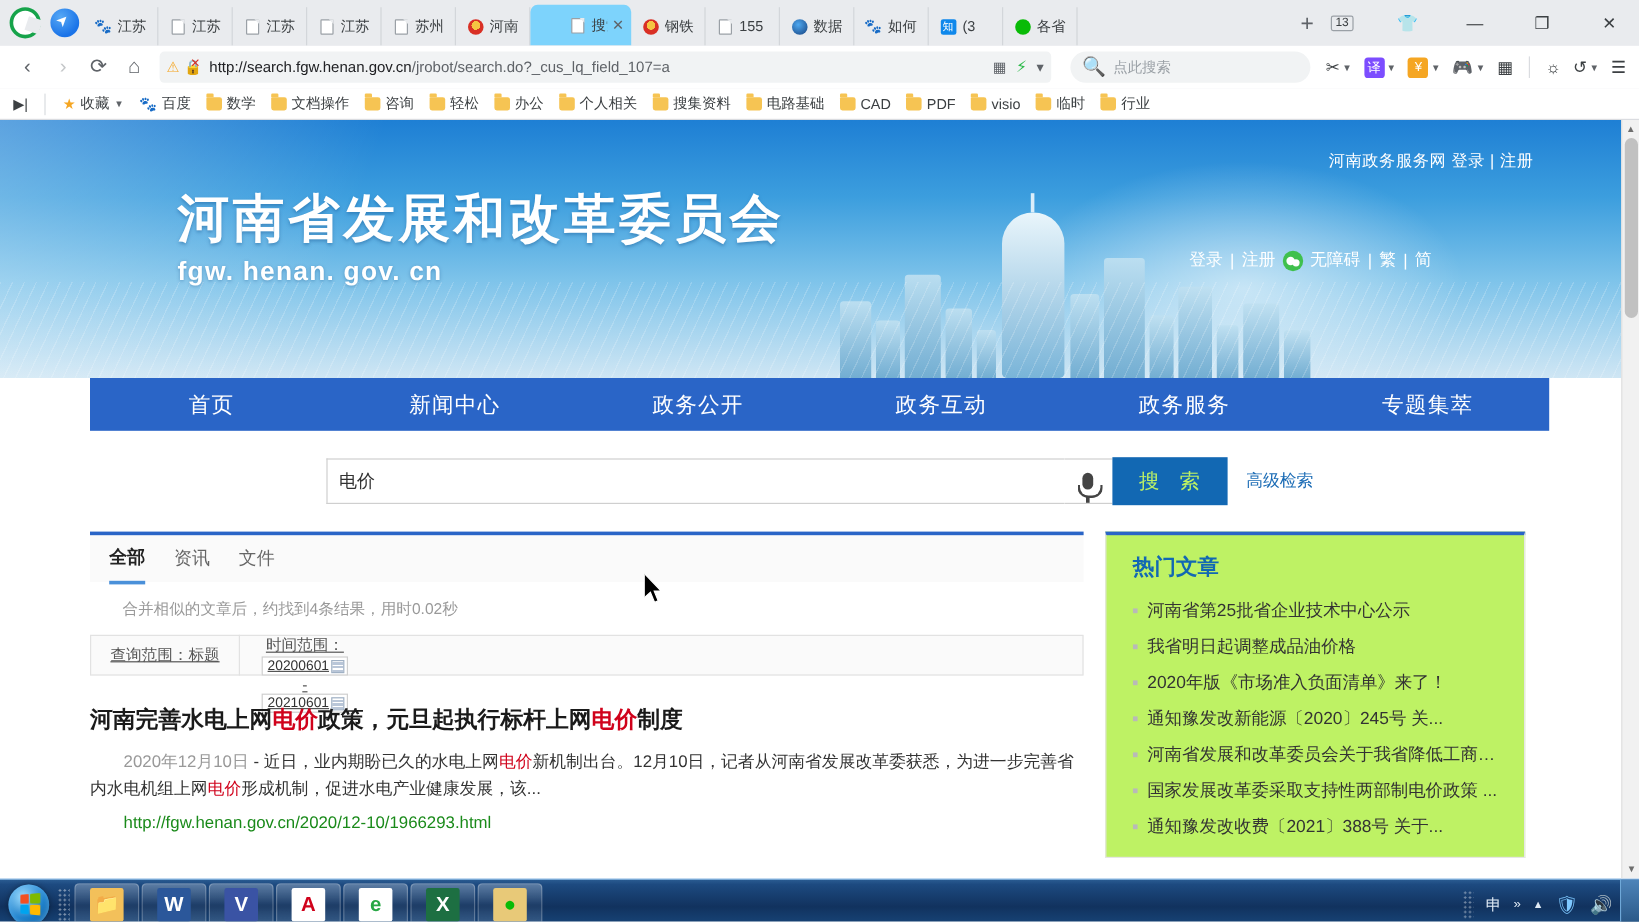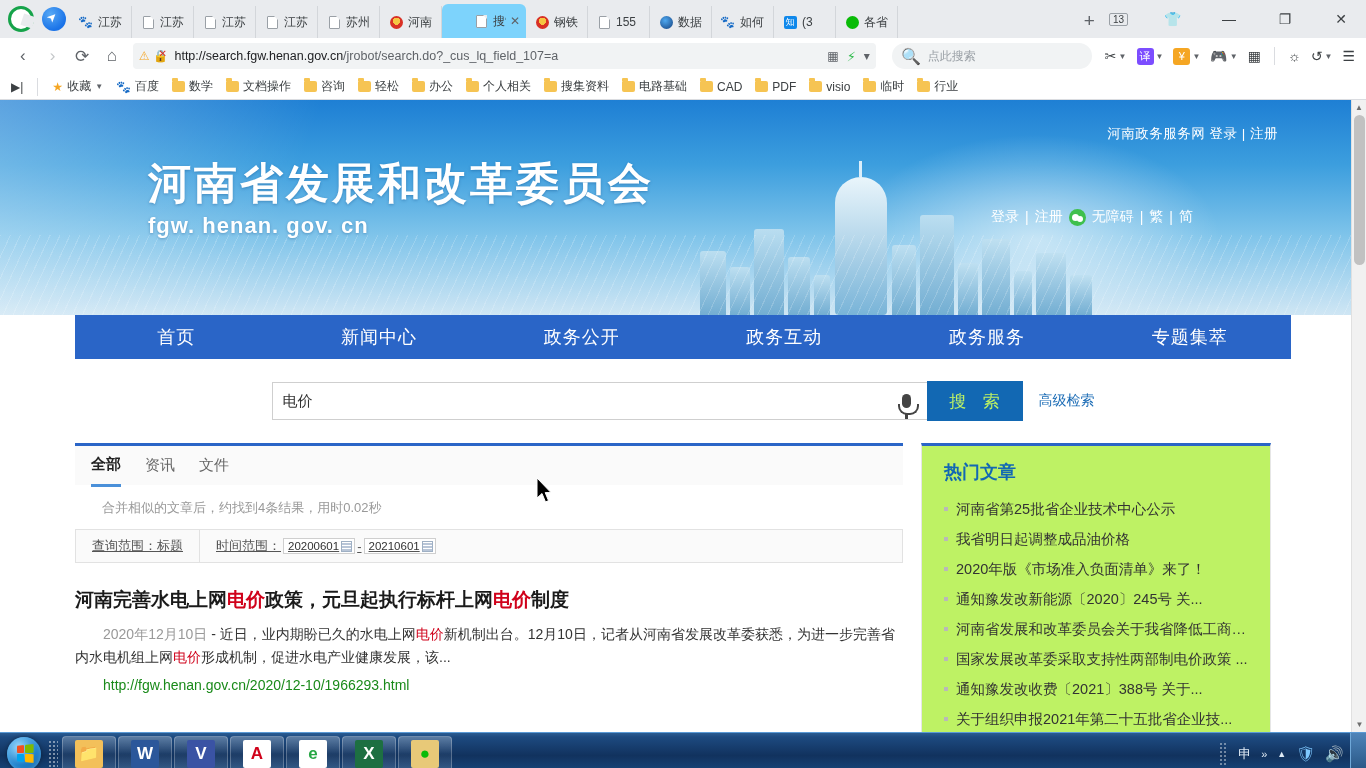--- a/index.html
+++ b/index.html
@@ -178,21 +178,21 @@
 
   
   .content { display:flex; padding: 0 0 0 75px; margin-top: 22px; }
   .left { width: 828px; }
   .restabs { border-top: 3px solid #2a65c7; background:#fafafa; height: 42px; display:flex; align-items:center; padding-left: 16px; gap: 24px; }
   .restab { font-size:15px; color:#666; height:42px; display:flex; align-items:center; }
   .restab.active { color:#222; font-weight:bold; border-bottom: 3px solid #4a90d9; }
   .resinfo { font-size: 13px; color:#999; padding: 14px 0 12px 2px; margin-left: 25px; }
   .filters { border:1px solid #e2e2e2; background:#fafafa; height:34px; display:flex; align-items:center; font-size:13px; color:#555;text-decoration:underline; }
   .filter { padding: 0 16px; height:34px; display:flex; align-items:center; border-right:1px solid #e2e2e2; }
-  .filter.nobord { border-right:none; }
+  .filter.nobord { border-right:none;flex-direction:column; }
   .dinput { border:1px solid #cfcfcf; background:#fff; font-size:11.5px; color:#333; padding: 1px 2px 1px 4px; display:inline-flex; align-items:center; gap:2px; margin: 0 2px; }
   .cal { width:11px; height:11px; background: repeating-linear-gradient(0deg,#b9c6d8 0 2px,#fff 2px 3px); border:1px solid #9fb0c4; }
   .rtitle { font-size: 19px; font-weight: bold; color:#1a1a1a; margin-top: 24px; }
   .rtitle em, .rsnip em { color:#d0021b; font-style: normal; }
   .rsnip { font-size: 14px; color:#333; line-height: 23px; margin-top: 10px; text-indent: 2em; }
   .rsnip .date { color:#999; }
   .rurl { font-size: 14px; color:#1a8a1a; margin-top: 8px; padding-left: 2em; }
 
   
   .right { width: 350px; margin-left: 18px; border:1px solid #e6e6e6; border-top:3px solid #2a65c7; background:#bef264; padding: 14px 18px 10px 22px; }
@@ -564,21 +564,20 @@
     <div class="right">
       <div class="hot-title">热门文章</div>
       <div id="hotlist">
           <div class="hot-item">河南省第25批省企业技术中心公示</div>
           <div class="hot-item">我省明日起调整成品油价格</div>
           <div class="hot-item">2020年版《市场准入负面清单》来了！</div>
           <div class="hot-item">通知豫发改新能源〔2020〕245号 关...</div>
           <div class="hot-item">河南省发展和改革委员会关于我省降低工商业...</div>
           <div class="hot-item">国家发展改革委采取支持性两部制电价政策 ...</div>
           <div class="hot-item">通知豫发改收费〔2021〕388号 关于...</div>
-          <div class="hot-item">关于组织申报2021年第二十五批省企业技...</div>
         </div>
     </div>
   </div>
 
   <div class="scrollbar">
     <div class="up">▲</div>
     <div class="thumb"></div>
     <div class="down">▼</div>
   </div>
 

